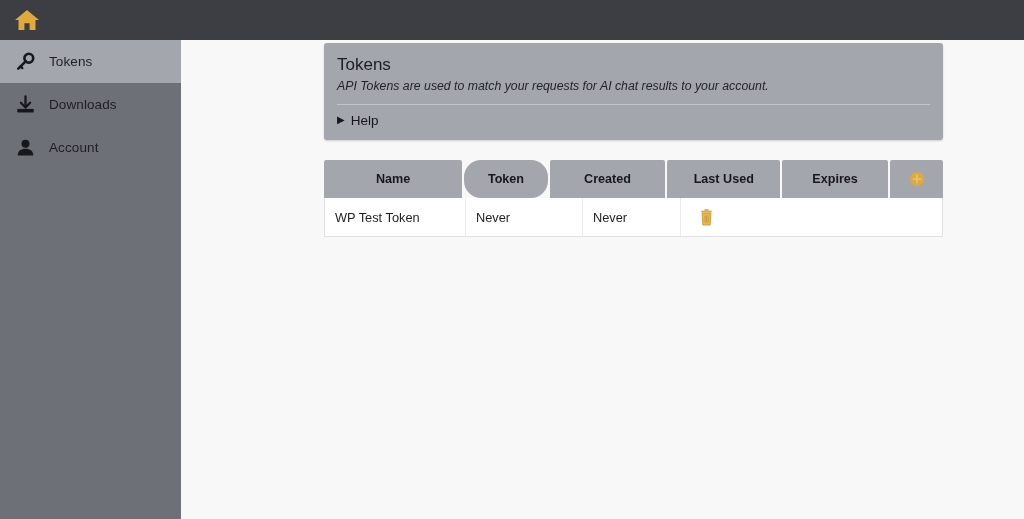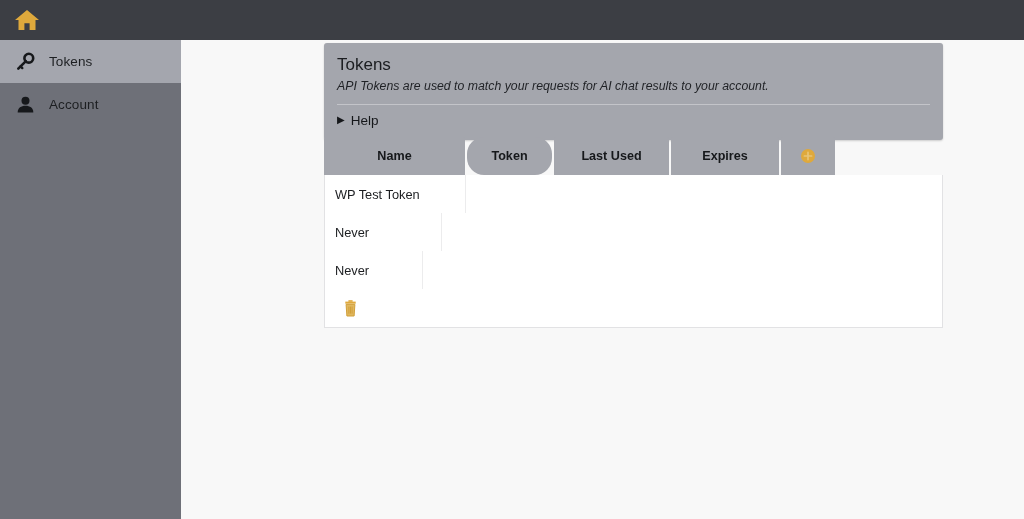--- a/index.html
+++ b/index.html
@@ -73,37 +73,36 @@
     display:flex; align-items:center; cursor:pointer;
     font-size:13.5px; color:#15171a; padding:1px 0 2px 0;
   }
   .caret {
     display:inline-block; margin-right:6px; font-size:10px;
     line-height:1; transform:translateY(-1px);
   }
 
   
   .table-wrap {
-    position:absolute; left:143px; top:97px; width:619px;
+    position:absolute; left:143px; top:120px; width:619px;
   }
   .thead { display:flex; gap:2px; }
   .th {
     background:#a4a6ad;
     height:38px;
     display:flex; align-items:center; justify-content:center;
     font-size:12.6px; font-weight:bold; color:#16181b;
     border-radius:2px 2px 0 0;
     cursor:pointer;
   }
   .tbody {
     display:flex; gap:0;
     background:#ffffff;
     border:1px solid #e2e2e4;
     border-top:none;
-    flex-direction:column;
   }
   .td {
     height:38px; display:flex; align-items:center;
     font-size:12.8px; color:#1c1e21;
     padding-left:10px;
     border-right:1px solid #ececed;
   }
   .td:last-child { border-right:none; justify-content:center; padding-left:0; }
 
   .col-name    { width:141px; }
@@ -145,20 +144,30 @@
           <circle cx="13.8" cy="6.2" r="4.4" fill="none" stroke="#16181b" stroke-width="2.6"></circle>
           <circle cx="13.8" cy="6.2" r="1.2" fill="#a4a6ae"></circle>
           <path d="M10.9 9.1 L3.3 16.7" stroke="#16181b" stroke-width="2.6" stroke-linecap="round"></path>
           <path d="M5.6 14.4 L7.3 16.1" stroke="#16181b" stroke-width="2.4" stroke-linecap="round"></path>
         </svg>
       </span>
       <span class="side-label">Tokens</span>
     </div>
 
 
+    <div class="side-item">
+      <span class="side-ico">
+        <svg width="21" height="21" viewBox="0 0 22 22" aria-hidden="true">
+          <path d="M11 2.5 L11 12.4" stroke="#16181b" stroke-width="2.4" stroke-linecap="round"></path>
+          <path d="M6.2 9.2 L11 14.2 L15.8 9.2" fill="none" stroke="#16181b" stroke-width="2.4" stroke-linecap="round" stroke-linejoin="round"></path>
+          <path d="M3.2 15.6 L3.2 18.6 L18.8 18.6 L18.8 15.6" fill="#16181b" stroke="#16181b" stroke-width="1.6" stroke-linejoin="round"></path>
+        </svg>
+      </span>
+      <span class="side-label">Downloads</span>
+    </div>
 
     <div class="side-item">
       <span class="side-ico">
         <svg width="21" height="21" viewBox="0 0 22 22" aria-hidden="true">
           <circle cx="11" cy="7" r="4.2" fill="#16181b"></circle>
           <path d="M2.8 19.4 C2.8 14.6 6.5 12.4 11 12.4 C15.5 12.4 19.2 14.6 19.2 19.4 Z" fill="#16181b"></path>
         </svg>
       </span>
       <span class="side-label">Account</span>
     </div>
@@ -175,20 +184,21 @@
         <span class="caret">▶</span>
         <span>Help</span>
       </div>
     </div>
 
     <div class="table-wrap">
 
       <div class="thead">
         <div class="th col-name">Name</div>
         <div class="th col-token">Token</div>
+        <div class="th col-created">Created</div>
         <div class="th col-lastused">Last Used</div>
         <div class="th col-expires">Expires</div>
         <div class="th col-actions">
           <span class="icon-btn">
             <svg width="14" height="14" viewBox="0 0 14 14" aria-hidden="true">
               <circle cx="7" cy="7" r="7" fill="#dfa93c"></circle>
               <path d="M7 3.4 L7 10.6 M3.4 7 L10.6 7" stroke="#e8c477" stroke-width="1.7" stroke-linecap="round"></path>
             </svg>
           </span>
         </div>

